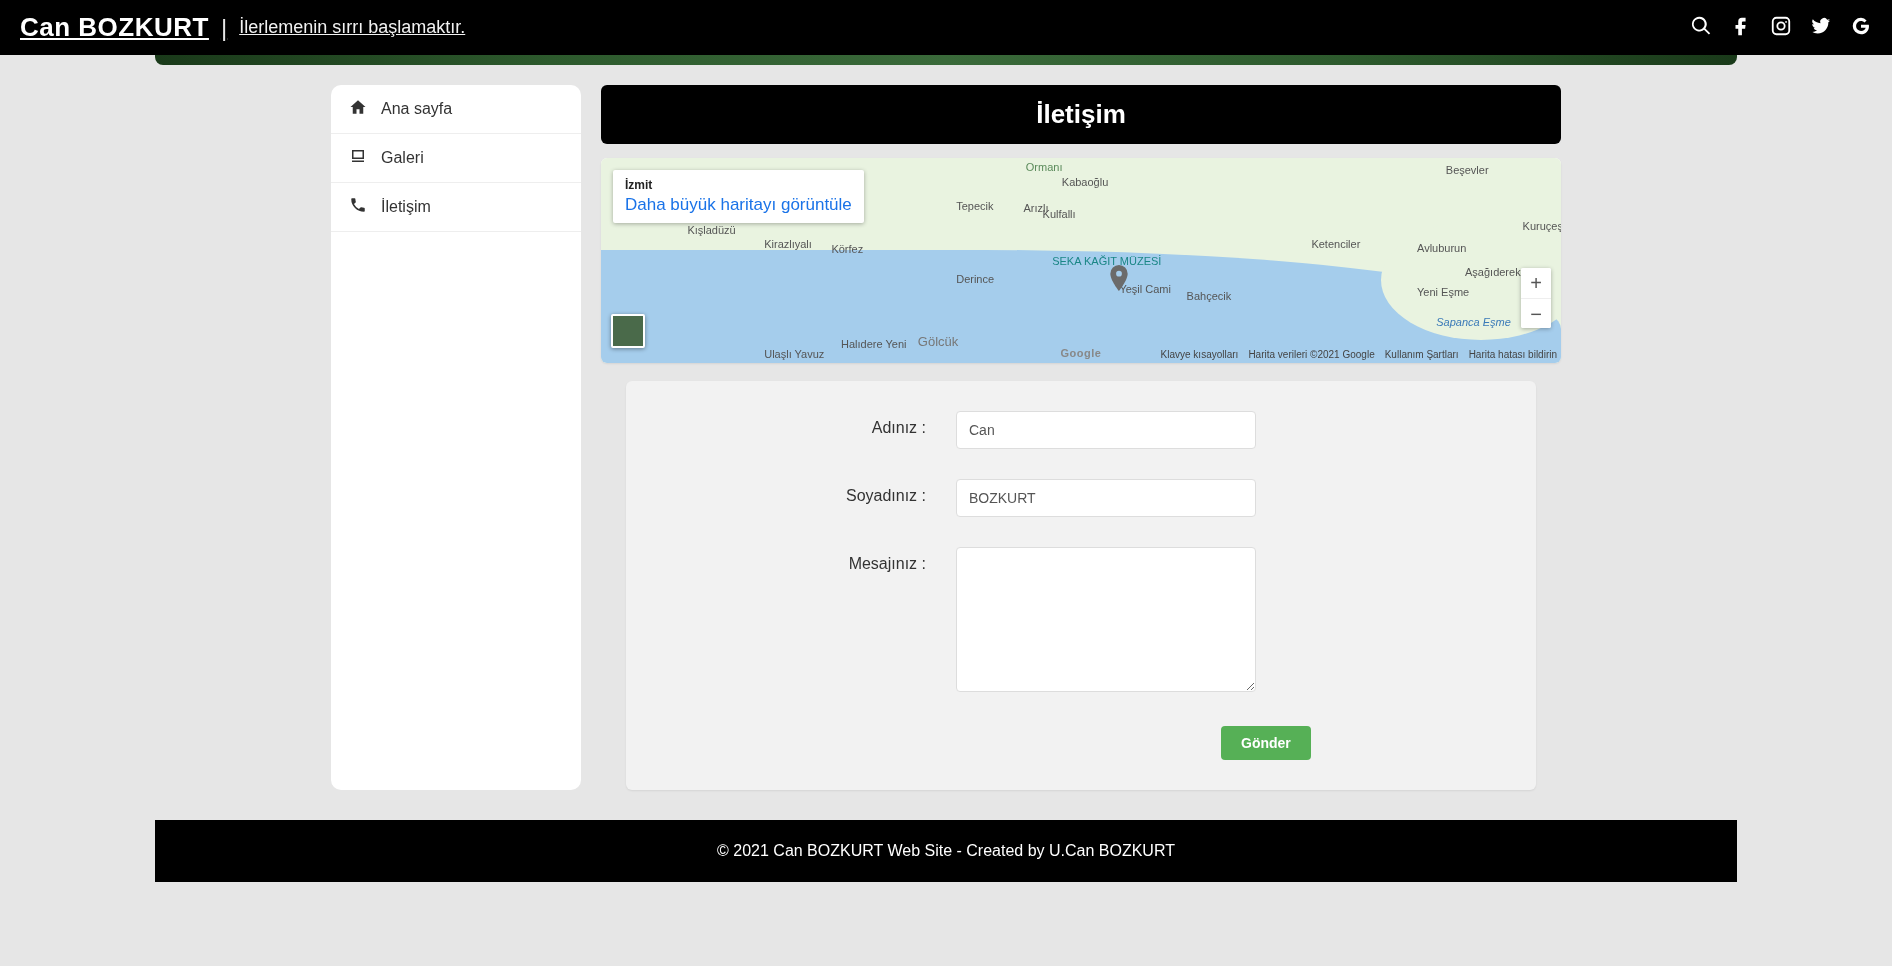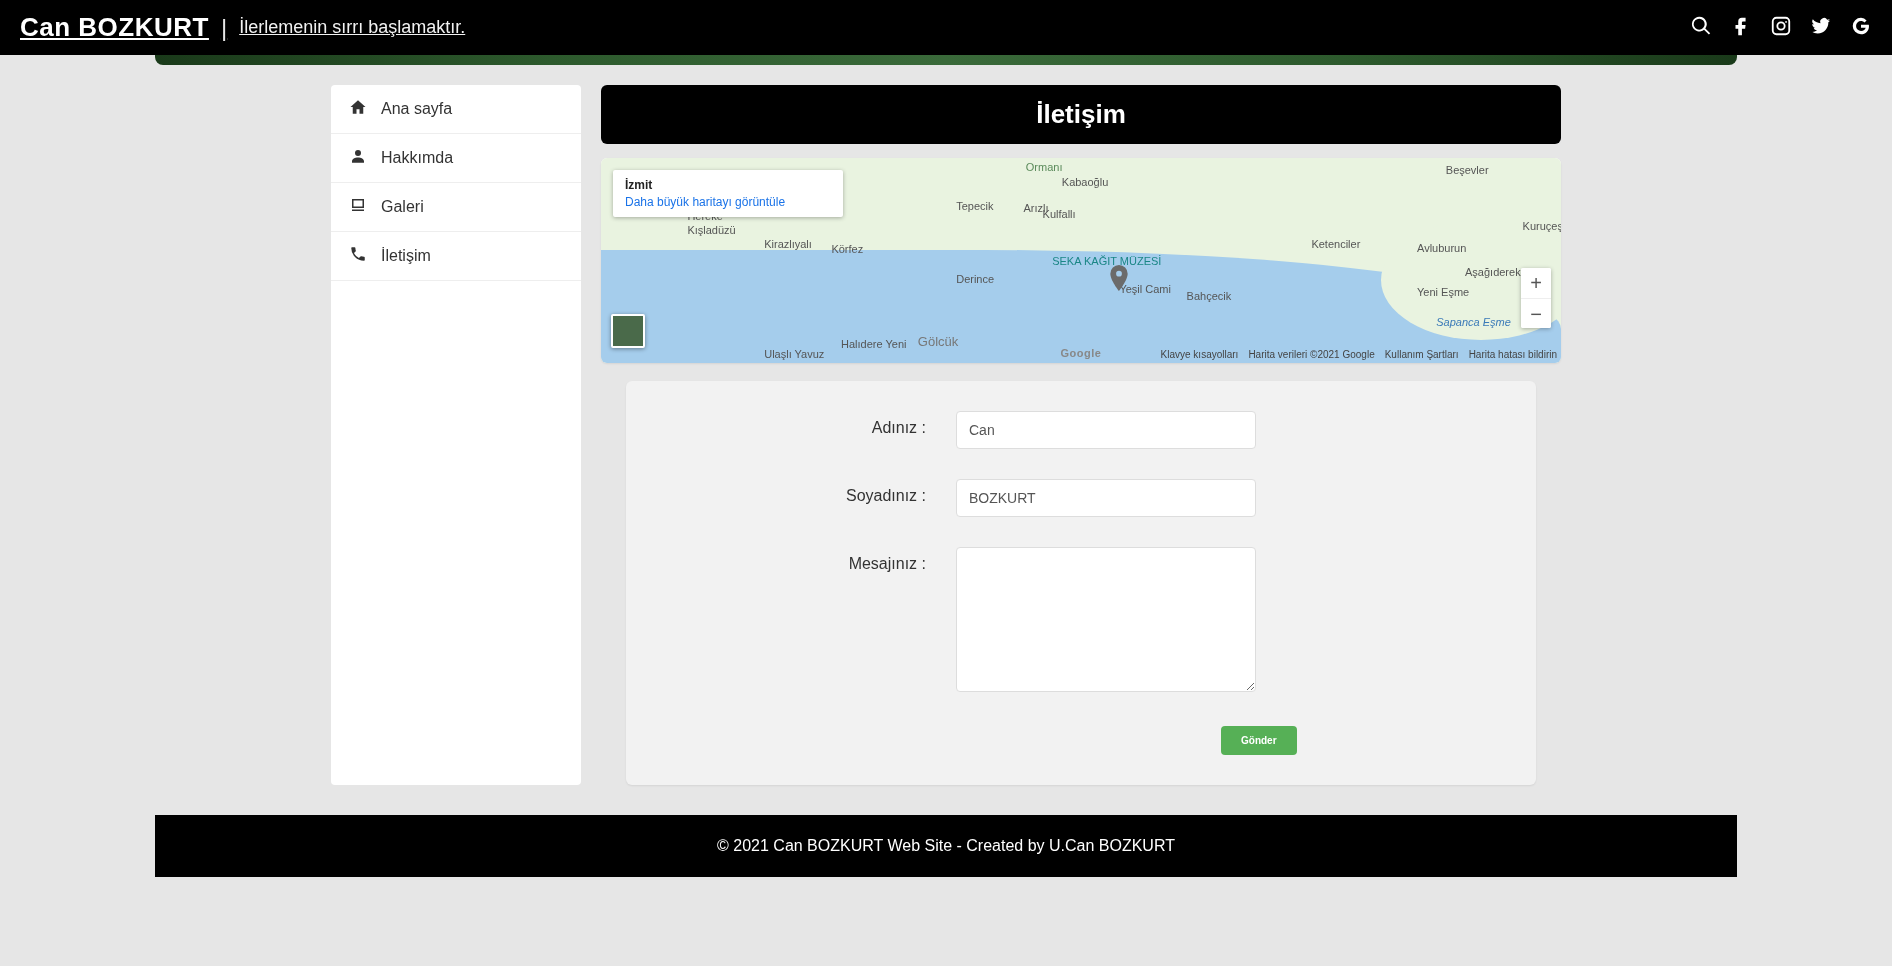--- a/index.html
+++ b/index.html
@@ -14,57 +14,57 @@
 .topbar-icons { display: flex; align-items: center; gap: 18px; }
 .topbar-icons svg { width: 22px; height: 22px; fill: #fff; cursor: pointer; }
 
 
 .hero-strip { margin-top: 55px; height: 10px; background: linear-gradient(90deg,#1a3a1a,#2d5a2d,#3a6a3a,#2d5a2d,#1a3a1a); border-radius: 0 0 8px 8px; margin-left: 155px; margin-right: 155px; }
 
 
 .content { width: calc(100% - 310px); max-width: 1230px; margin: 20px auto 0 auto; display: flex; gap: 20px; padding-bottom: 0; }
 
 
-.sidebar { width: 250px; flex-shrink: 0; background: #fff; border-radius: 4px; }
+.sidebar { width: 250px; flex-shrink: 0; background: #fff; border-radius: 10px; }
 .sidebar-item { display: flex; align-items: center; gap: 14px; padding: 13px 18px; border-bottom: 1px solid #eee; font-size: 16px; color: #333; cursor: pointer; }
 .sidebar-item svg { width: 18px; height: 18px; fill: #333; flex-shrink: 0; }
 
 
 .main { flex: 1; }
 .page-title-bar { background: #000; color: #fff; border-radius: 6px; padding: 14px; text-align: center; font-size: 26px; font-weight: 600; margin-bottom: 14px; }
 
 
 .map-card { background: #fff; border-radius: 6px; overflow: hidden; margin-bottom: 18px; box-shadow: 0 1px 2px rgba(0,0,0,.08); position: relative; height: 205px; }
 .map-surface { position: absolute; inset: 0; }
 .map-land { position: absolute; inset: 0; background: #e9f3e0; }
 .map-water { position: absolute; left: 0; right: 0; bottom: 0; height: 55%; background: #a5cdec; border-top-right-radius: 60% 70%; }
 .map-water::after { content:""; position:absolute; right:-20px; top:-30px; width:200px; height:120px; background:#e9f3e0; border-radius:50%; }
 .map-label { position: absolute; font-size: 11px; color: #555; white-space: nowrap; }
 .map-infobox { position: absolute; top: 12px; left: 12px; background: #fff; border-radius: 2px; box-shadow: 0 1px 4px rgba(0,0,0,.3); padding: 8px 12px; min-width: 230px; }
 .map-infobox .title { font-size: 12px; font-weight: 700; color: #222; }
-.map-infobox .link { font-size: 12px; color: #1a73e8; margin-top: 3px; cursor: pointer; }
+.map-infobox .link { font-size: 17px; color: #1a73e8; margin-top: 3px; cursor: pointer; }
 .map-zoom { position: absolute; right: 10px; bottom: 35px; display: flex; flex-direction: column; background: #fff; border-radius: 2px; box-shadow: 0 1px 4px rgba(0,0,0,.3); overflow: hidden; }
 .map-zoom button { width: 30px; height: 30px; border: none; background: #fff; font-size: 20px; line-height: 30px; color: #555; cursor: pointer; }
 .map-zoom button + button { border-top: 1px solid #eee; }
 .map-sat { position: absolute; left: 10px; bottom: 15px; width: 34px; height: 34px; border: 2px solid #fff; border-radius: 2px; background: #4a6a4a; box-shadow: 0 1px 4px rgba(0,0,0,.4); cursor: pointer; }
 .map-attrib { position: absolute; right: 4px; bottom: 3px; font-size: 10px; color: #444; display: flex; gap: 10px; white-space: nowrap; }
 .map-attrib span { cursor: pointer; }
 .map-google { position: absolute; left: 50%; bottom: 4px; transform: translateX(-50%); font-size: 11px; font-weight: 700; color: #888; letter-spacing: .5px; }
 .map-marker { position: absolute; left: 53%; top: 52%; width: 18px; height: 18px; }
 .map-marker svg { width: 18px; height: 26px; fill: #6b6b6b; }
 
 
 .form-card { background: #f2f2f2; border-radius: 6px; padding: 30px 40px; box-shadow: 0 1px 2px rgba(0,0,0,.08); margin: 0 25px; }
 .form-row { display: flex; align-items: flex-start; margin-bottom: 30px; }
 .form-row .label { width: 290px; text-align: right; padding-right: 30px; font-size: 16px; color: #333; padding-top: 8px; }
 .form-row .field { flex: 0 0 300px; }
 .form-row input[type=text], .form-row textarea { width: 100%; padding: 10px 12px; border: 1px solid #ddd; border-radius: 4px; background: #fff; font-size: 14px; color: #555; font-family: inherit; }
 .form-row textarea { height: 145px; resize: vertical; }
 .form-actions { display: flex; justify-content: flex-start; padding-left: 555px; }
-.btn-submit { background: #56b056; color: #fff; border: none; border-radius: 4px; padding: 9px 20px; font-size: 10px; font-weight: 700; cursor: pointer; }
+.btn-submit { background: #56b056; color: #fff; border: none; border-radius: 4px; padding: 9px 20px; font-size: 14px; font-weight: 700; cursor: pointer; }
 
 
 .footer { background: #000; color: #fff; text-align: center; padding: 22px 0; font-size: 16px; margin-top: 30px; margin-left: 155px; margin-right: 155px; }
 </style>
 </head>
 <body>
 
 <div class="topbar">
   <div class="topbar-left">
     <span class="brand">Can BOZKURT</span>
@@ -93,26 +93,20 @@
 <div class="hero-strip"></div>
 
 <div class="content">
 
   <div class="sidebar">
     <div class="sidebar-item">
       <span><svg viewBox="0 0 24 24">
             <path d="M12 3l10 9h-3v9h-5v-6h-4v6H5v-9H2l10-9z"></path>
           </svg></span>
       <span>Ana sayfa</span>
-    </div>
-    <div class="sidebar-item">
-      <span><svg viewBox="0 0 24 24">
-            <path d="M12 12a4 4 0 100-8 4 4 0 000 8zm0 2c-4 0-8 2-8 5v2h16v-2c0-3-4-5-8-5z"></path>
-          </svg></span>
-      <span>Hakkımda</span>
     </div>
     <div class="sidebar-item">
       <span><svg viewBox="0 0 24 24">
             <path d="M4 4h16v12H4V4zm2 2v8h12V6H6zm-2 12h16v2H4v-2z"></path>
           </svg></span>
       <span>Galeri</span>
     </div>
     <div class="sidebar-item">
       <span><svg viewBox="0 0 24 24">
             <path d="M6.6 10.8a15 15 0 006.6 6.6l2.2-2.2c.3-.3.7-.4 1.1-.3a12 12 0 003.5.6c.6 0 1 .4 1 1V20c0 .6-.4 1-1 1A17 17 0 013 4c0-.6.4-1 1-1h3.5c.6 0 1 .4 1 1 0 1.2.2 2.4.6 3.5.1.4 0 .8-.3 1.1L6.6 10.8z"></path>

